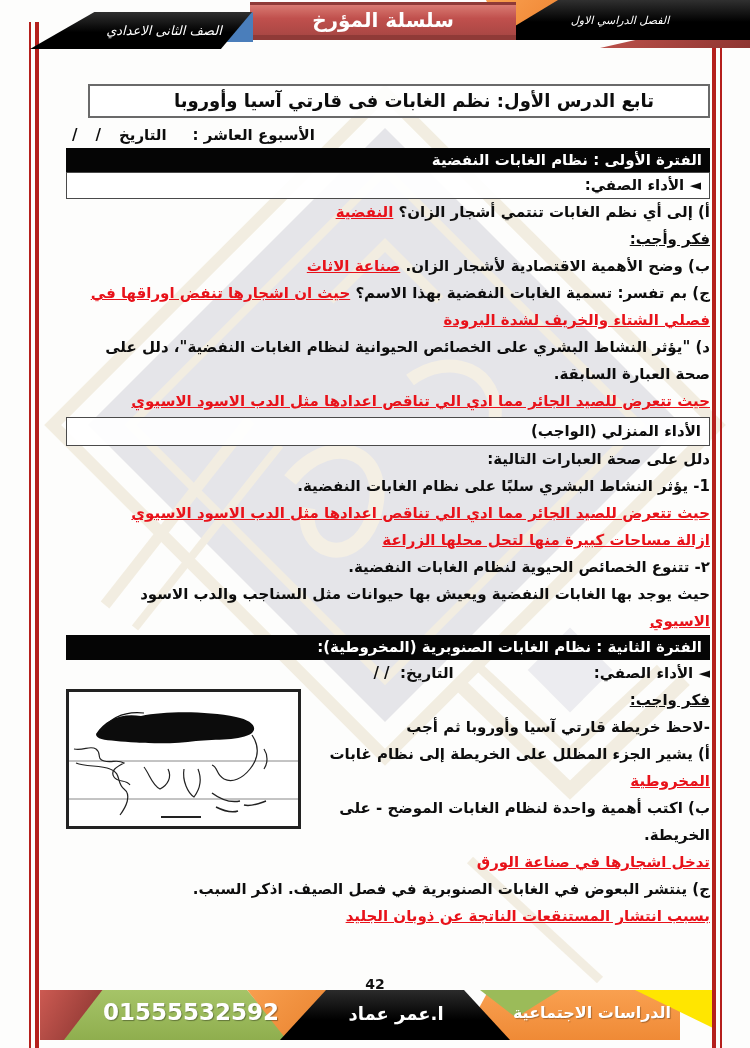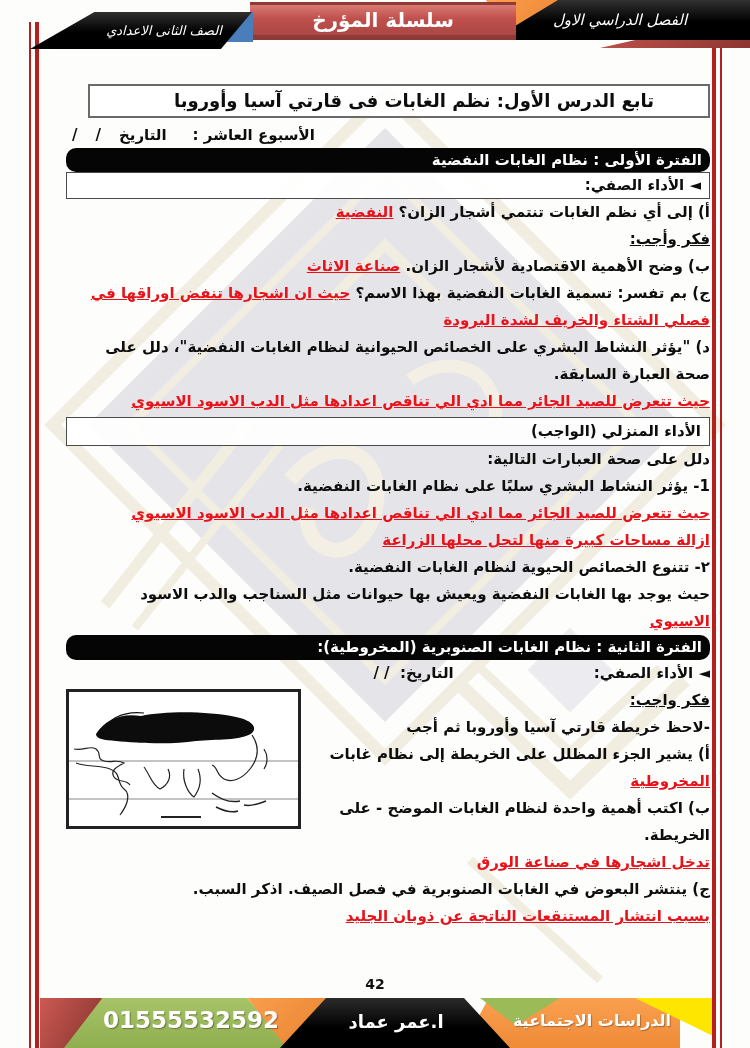--- a/index.html
+++ b/index.html
@@ -15,53 +15,53 @@
   .vl-inner{left:35px;width:4px;}
   .vr-outer{right:28px;width:2px;}
   .vr-inner{right:34px;width:4px;}
   
   .top-banner{position:absolute;top:0;left:0;width:750px;height:52px;z-index:4;}
   .tb-shape{position:absolute;}
   .tb-red-tri-r{left:600px;top:14px;width:150px;height:34px;background:linear-gradient(135deg,#c4564f,#8d3531);
     clip-path:polygon(100% 0,100% 100%,0 100%);}
   .tb-black-r{left:470px;top:0;width:280px;height:40px;background:linear-gradient(#303030,#000 55%);
     clip-path:polygon(11% 0,100% 0,100% 100%,1% 100%);color:#fff;display:flex;align-items:center;justify-content:center;
-    font-size:15px;font-style:italic;padding-left:20px;box-sizing:border-box;}
+    font-size:11px;font-style:italic;padding-left:20px;box-sizing:border-box;}
   .tb-orange-tri{left:486px;top:0;width:72px;height:34px;background:linear-gradient(135deg,#f9a050,#ef8330);
     clip-path:polygon(0 0,100% 0,22% 100%);}
   .tb-ribbon{left:250px;top:2px;width:266px;height:38px;box-sizing:border-box;
     background:linear-gradient(#d97a72,#c0504d 45%,#aa4744);
     border-top:3px solid #8f3a37;border-bottom:5px solid #8f3a37;
     color:#fff;display:flex;align-items:center;justify-content:center;font-weight:bold;font-size:20px;}
   .tb-blue-tri{left:204px;top:12px;width:49px;height:30px;background:#4a7ebb;
     clip-path:polygon(100% 0,100% 100%,0 100%);}
   .tb-black-l{left:30px;top:12px;width:222px;height:37px;background:linear-gradient(#303030,#000 55%);
     clip-path:polygon(29% 0,100% 0,86% 100%,0 100%);color:#fff;display:flex;align-items:center;justify-content:center;
     font-size:13px;font-style:italic;padding-left:46px;box-sizing:border-box;}
   
   .content{position:absolute;top:84px;left:66px;right:40px;z-index:2;direction:rtl;text-align:right;color:#0d0d0d;}
   .content p{margin:0;line-height:27px;font-size:15px;font-weight:bold;}
   .title-box{border:2px solid #6a6a6a;background:rgba(255,255,255,.85);text-align:center;
     font-size:18px;font-weight:bold;line-height:30px;margin-left:22px;padding-left:30px;}
   .week-line{direction:rtl;text-align:left;font-weight:bold;font-size:15px;line-height:26px;margin-top:4px;padding-left:6px;}
   .week-line .gap{display:inline-block;width:26px;}
   .week-line .gap-s{display:inline-block;width:18px;}
-  .black-bar{background:#050505;color:#fff;font-weight:bold;font-size:15px;line-height:24px;padding:0 8px;border-radius:10px;}
+  .black-bar{background:#050505;color:#fff;font-weight:bold;font-size:15px;line-height:24px;padding:0 8px;}
   .boxed{border:1.5px solid #4a4a4a;background:rgba(255,255,255,.92);font-weight:bold;font-size:15px;line-height:25px;padding:0 8px;}
   .u{text-decoration:underline;}
   .answer{color:#e8121a;text-decoration:underline;font-weight:bold;}
   .answer-block{display:block;color:#e8121a;text-decoration:underline;font-weight:bold;}
   .cp2-line{display:flex;align-items:center;}
   .cp2-line .date{margin-right:140px;}
   .map-wrap{float:left;width:235px;height:140px;margin:2px 10px 6px 0;background:#fff;}
   .clear{clear:both;}
   .page-num{position:absolute;left:0;width:750px;bottom:56px;text-align:center;
     font-size:14px;font-weight:bold;color:#111;z-index:2;}
   
-  .bottom-banner{position:absolute;left:40px;bottom:0;width:672px;height:50px;z-index:4;}
+  .bottom-banner{position:absolute;left:40px;bottom:0;width:672px;height:58px;z-index:4;}
   .bb{position:absolute;top:0;height:50px;}
   .bb-red{left:0;width:70px;background:linear-gradient(120deg,#cc5a52,#7e2f2b);clip-path:polygon(0 0,100% 0,38% 100%,0 100%);}
   .bb-green{left:24px;width:226px;background:linear-gradient(#a6c468,#8fae4e);clip-path:polygon(17% 0,81% 0,100% 100%,0 100%);}
   .bb-orange-tri{left:200px;width:90px;background:linear-gradient(135deg,#f9a050,#e8812d);clip-path:polygon(8% 0,100% 0,52% 100%);}
   .bb-orange-band{left:415px;width:225px;background:linear-gradient(#f9a050,#ef8a36);clip-path:polygon(15% 0,100% 0,100% 100%,3% 100%);}
   .bb-yellow-tri{left:595px;width:77px;background:#ffe600;clip-path:polygon(0 0,100% 0,100% 75%);}
   .bb-green-tri{left:440px;width:80px;background:#9bbb59;clip-path:polygon(0 0,100% 0,45% 55%);}
   .bb-black{left:240px;width:230px;background:linear-gradient(#2b2b2b,#000 60%);clip-path:polygon(20% 0,80% 0,100% 100%,0 100%);}
   .bb-text{position:absolute;color:#fff;font-weight:bold;text-align:center;z-index:5;}
   .bb-phone{left:56px;top:9px;width:190px;font-size:23px;text-shadow:1px 1px 1px rgba(0,0,0,.35);}

